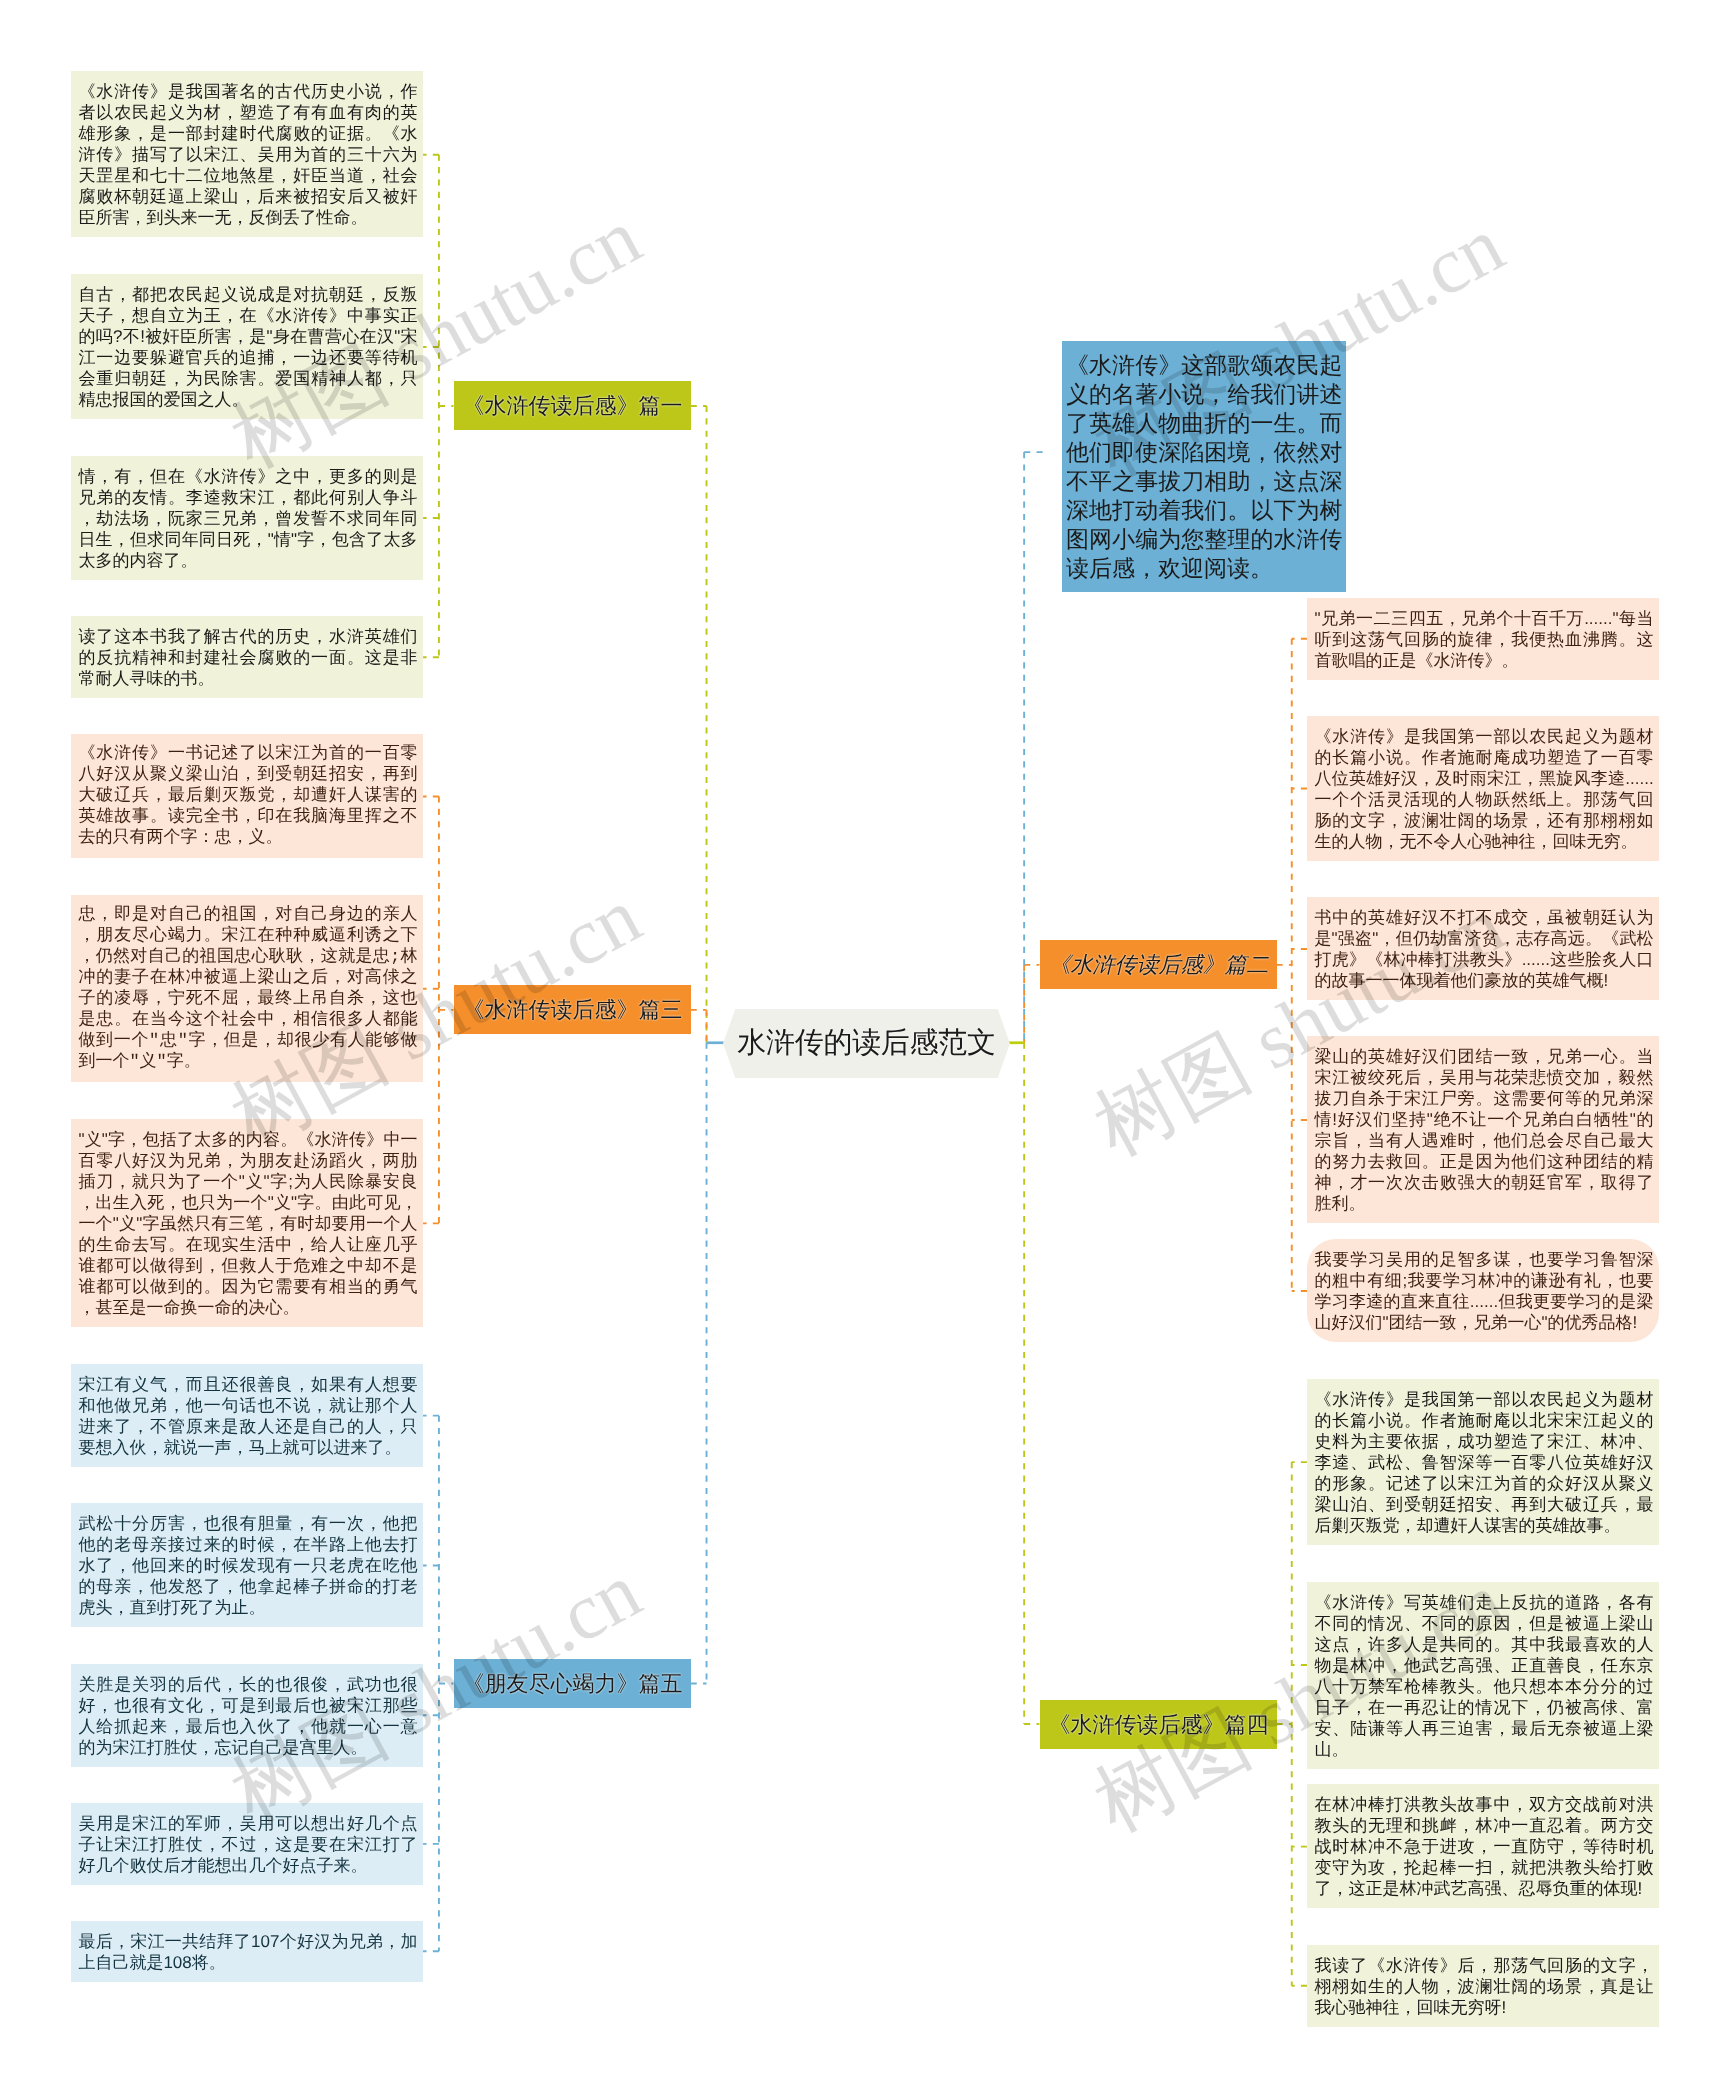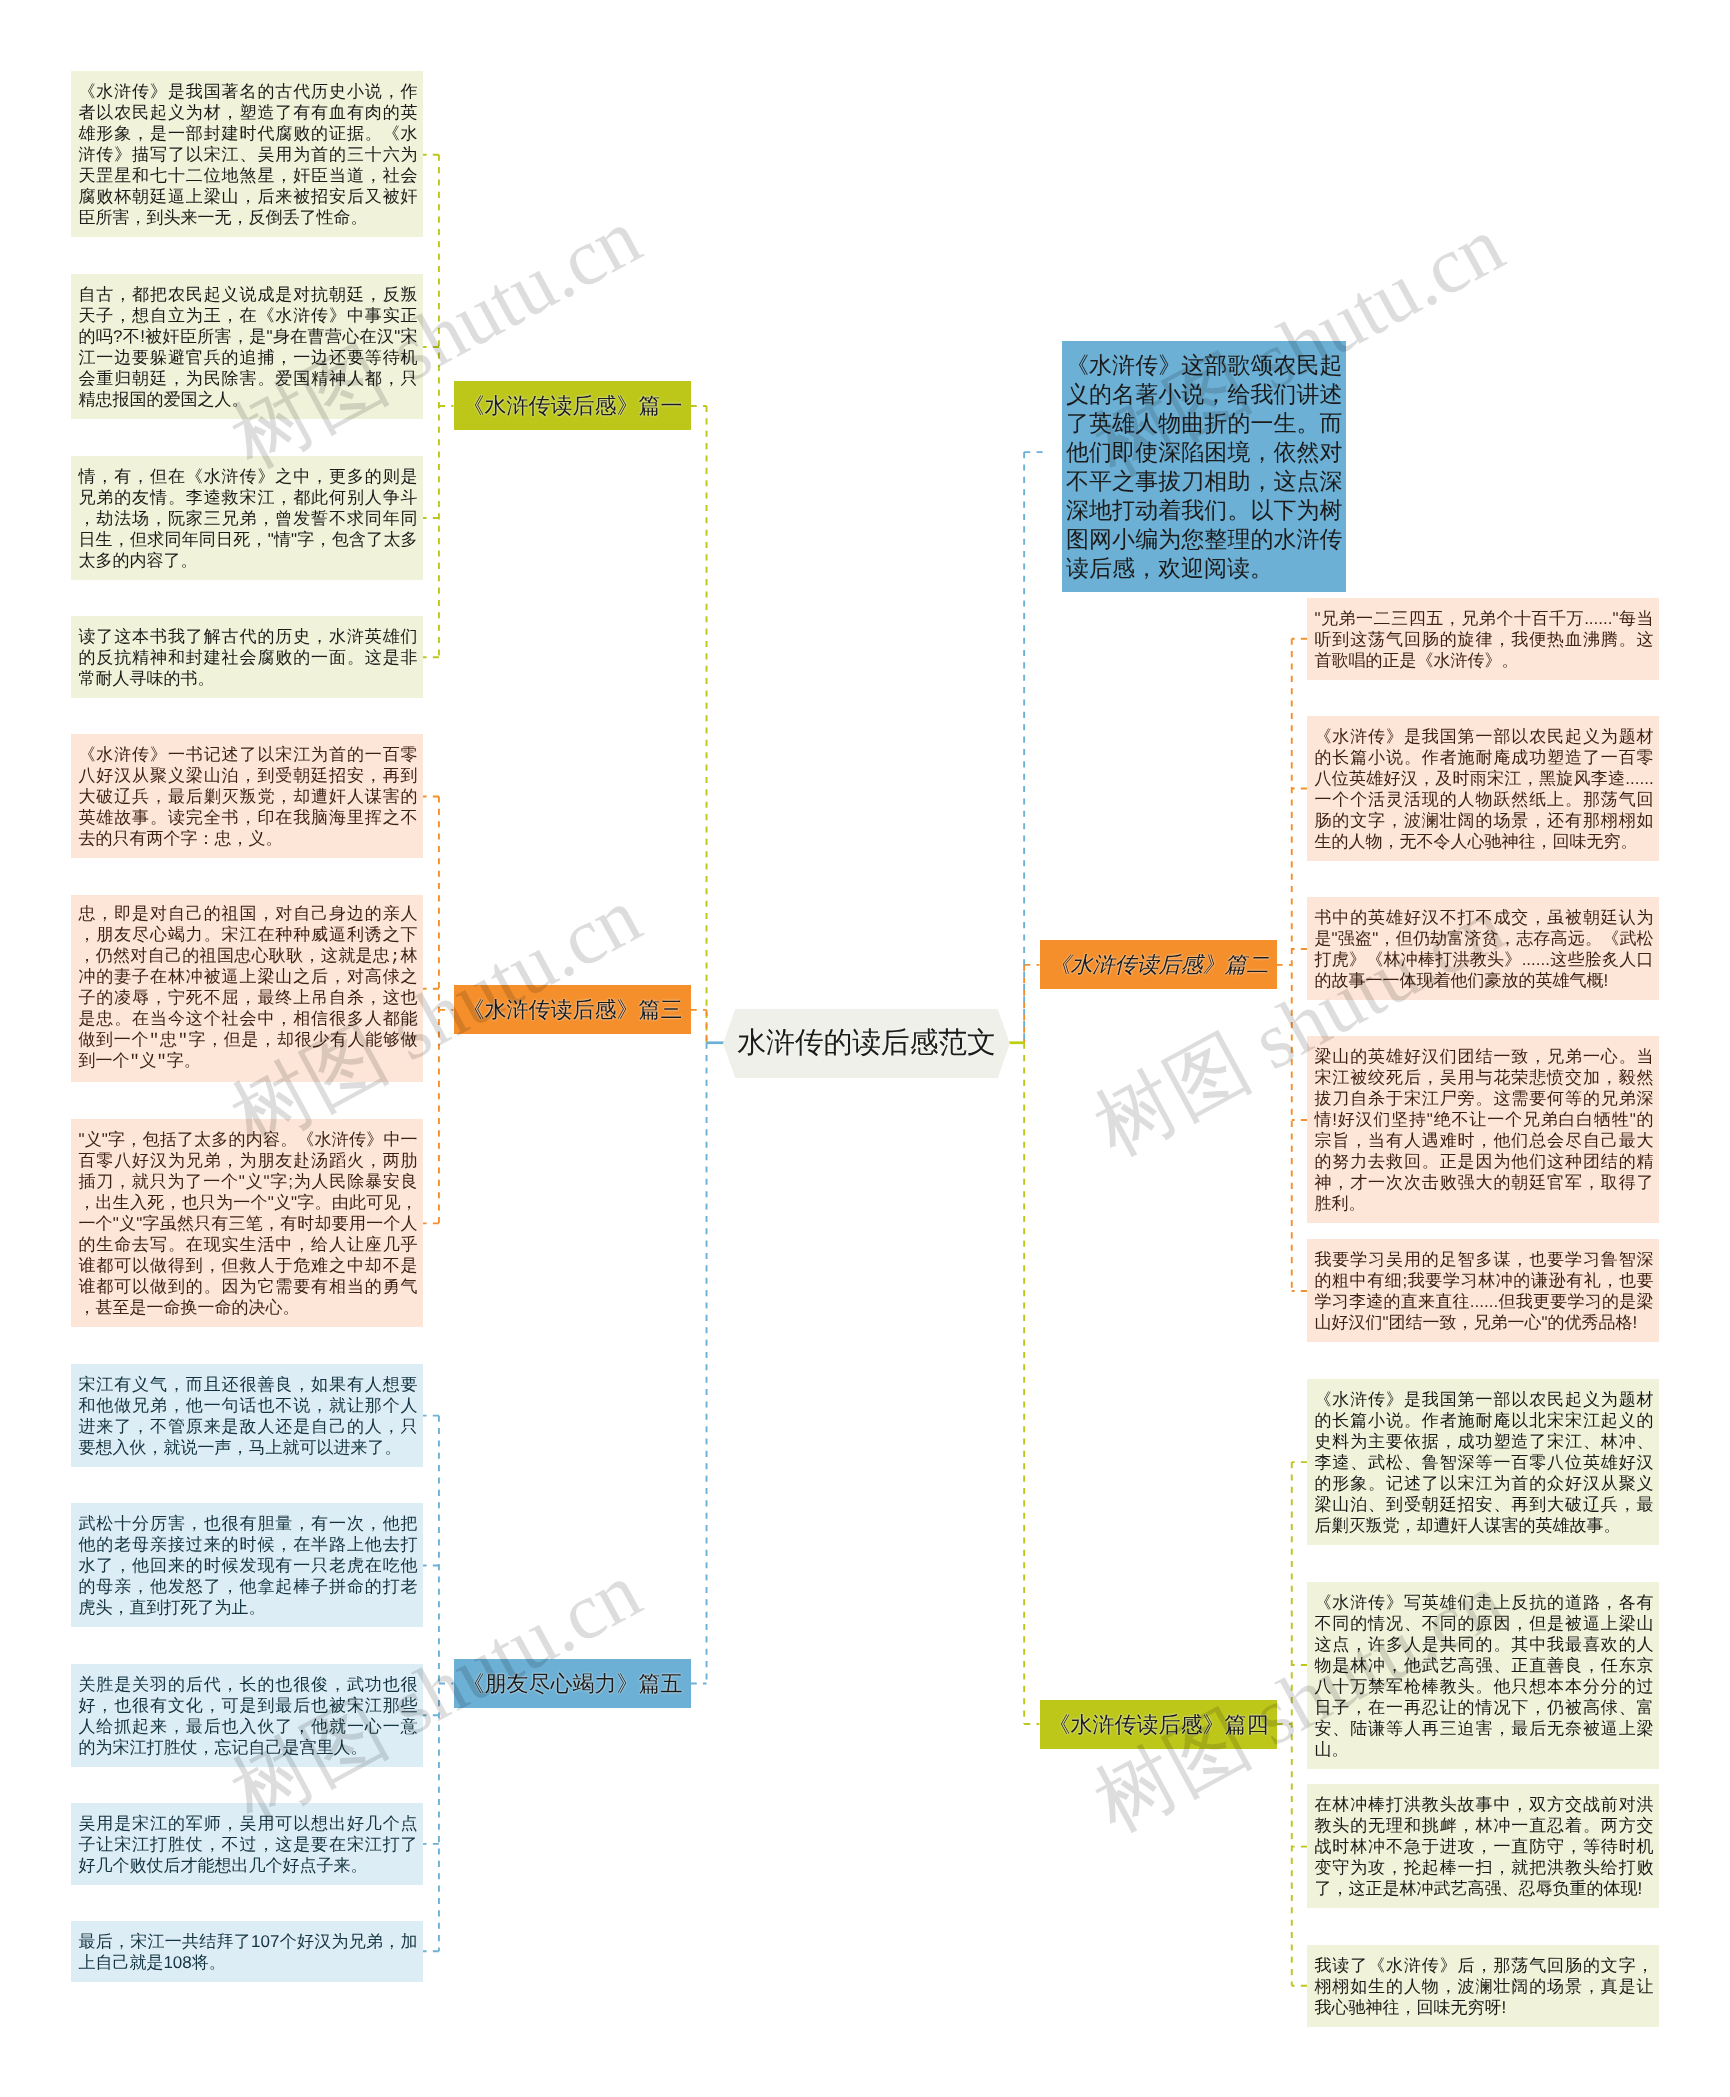--- a/index.html
+++ b/index.html
@@ -95,33 +95,33 @@
 <line x1="1515.5" y1="1543.0" x2="1515.5" y2="2551.0" stroke="#bdc71a" stroke-width="2.8" stroke-dasharray="9 9.3"></line>
 <line x1="1491.0" y1="1543.0" x2="1515.5" y2="1543.0" stroke="#bccf08" stroke-width="4"></line>
 <line x1="1515.5" y1="669.0" x2="1515.5" y2="1543.0" stroke="#6cb0d5" stroke-width="2.8" stroke-dasharray="9 9.3"></line>
 <line x1="1515.5" y1="669.0" x2="1548.0" y2="669.0" stroke="#6cb0d5" stroke-width="2.8" stroke-dasharray="9 9.3"></line>
 </svg>
 <div>
   <div class="leaf" style="left:71px;top:71px;background:#f0f2d9;color:#1a1a18;">《水浒传》是我国著名的古代历史小说，作者以农民起义为材，塑造了有有血有肉的英雄形象，是一部封建时代腐败的证据。《水浒传》描写了以宋江、吴用为首的三十六为天罡星和七十二位地煞星，奸臣当道，社会腐败杯朝廷逼上梁山，后来被招安后又被奸臣所害，到头来一无，反倒丢了性命。</div>
   <div class="leaf" style="left:71px;top:274px;background:#f0f2d9;color:#1a1a18;">自古，都把农民起义说成是对抗朝廷，反叛天子，想自立为王，在《水浒传》中事实正的吗?不!被奸臣所害，是"身在曹营心在汉"宋江一边要躲避官兵的追捕，一边还要等待机会重归朝廷，为民除害。爱国精神人都，只精忠报国的爱国之人。</div>
   <div class="leaf" style="left:71px;top:456px;background:#f0f2d9;color:#1a1a18;">情，有，但在《水浒传》之中，更多的则是兄弟的友情。李逵救宋江，都此何别人争斗，劫法场，阮家三兄弟，曾发誓不求同年同日生，但求同年同日死，"情"字，包含了太多太多的内容了。</div>
   <div class="leaf" style="left:71px;top:616px;background:#f0f2d9;color:#1a1a18;">读了这本书我了解古代的历史，水浒英雄们的反抗精神和封建社会腐败的一面。这是非常耐人寻味的书。</div>
-  <div class="leaf" style="left:71px;top:734px;background:#fde5d7;color:#3b1f0f;">《水浒传》一书记述了以宋江为首的一百零八好汉从聚义梁山泊，到受朝廷招安，再到大破辽兵，最后剿灭叛党，却遭奸人谋害的英雄故事。读完全书，印在我脑海里挥之不去的只有两个字：忠，义。</div>
+  <div class="leaf" style="left:71px;top:734px;background:#fde5d7;color:#3b1f0f;font-family:Liberation Mono, monospace;">《水浒传》一书记述了以宋江为首的一百零八好汉从聚义梁山泊，到受朝廷招安，再到大破辽兵，最后剿灭叛党，却遭奸人谋害的英雄故事。读完全书，印在我脑海里挥之不去的只有两个字：忠，义。</div>
   <div class="leaf" style="left:71px;top:895px;background:#fde5d7;color:#3b1f0f;font-family:Liberation Mono, monospace;">忠，即是对自己的祖国，对自己身边的亲人，朋友尽心竭力。宋江在种种威逼利诱之下，仍然对自己的祖国忠心耿耿，这就是忠;林冲的妻子在林冲被逼上梁山之后，对高俅之子的凌辱，宁死不屈，最终上吊自杀，这也是忠。在当今这个社会中，相信很多人都能做到一个"忠"字，但是，却很少有人能够做到一个"义"字。</div>
   <div class="leaf" style="left:71px;top:1119px;background:#fde5d7;color:#3b1f0f;">"义"字，包括了太多的内容。《水浒传》中一百零八好汉为兄弟，为朋友赴汤蹈火，两肋插刀，就只为了一个"义"字;为人民除暴安良，出生入死，也只为一个"义"字。由此可见，一个"义"字虽然只有三笔，有时却要用一个人的生命去写。在现实生活中，给人让座几乎谁都可以做得到，但救人于危难之中却不是谁都可以做到的。因为它需要有相当的勇气，甚至是一命换一命的决心。</div>
   <div class="leaf" style="left:71px;top:1364px;background:#ddedf6;color:#12333f;">宋江有义气，而且还很善良，如果有人想要和他做兄弟，他一句话也不说，就让那个人进来了，不管原来是敌人还是自己的人，只要想入伙，就说一声，马上就可以进来了。</div>
   <div class="leaf" style="left:71px;top:1503px;background:#ddedf6;color:#12333f;">武松十分厉害，也很有胆量，有一次，他把他的老母亲接过来的时候，在半路上他去打水了，他回来的时候发现有一只老虎在吃他的母亲，他发怒了，他拿起棒子拼命的打老虎头，直到打死了为止。</div>
   <div class="leaf" style="left:71px;top:1664px;background:#ddedf6;color:#12333f;">关胜是关羽的后代，长的也很俊，武功也很好，也很有文化，可是到最后也被宋江那些人给抓起来，最后也入伙了，他就一心一意的为宋江打胜仗，忘记自己是宫里人。</div>
   <div class="leaf" style="left:71px;top:1803px;background:#ddedf6;color:#12333f;">吴用是宋江的军师，吴用可以想出好几个点子让宋江打胜仗，不过，这是要在宋江打了好几个败仗后才能想出几个好点子来。</div>
   <div class="leaf" style="left:71px;top:1921px;background:#ddedf6;color:#12333f;">最后，宋江一共结拜了107个好汉为兄弟，加上自己就是108将。</div>
   <div class="leaf" style="left:1307px;top:598px;background:#fde5d7;color:#3b1f0f;">"兄弟一二三四五，兄弟个十百千万......"每当听到这荡气回肠的旋律，我便热血沸腾。这首歌唱的正是《水浒传》。</div>
   <div class="leaf" style="left:1307px;top:716px;background:#fde5d7;color:#3b1f0f;">《水浒传》是我国第一部以农民起义为题材的长篇小说。作者施耐庵成功塑造了一百零八位英雄好汉，及时雨宋江，黑旋风李逵......一个个活灵活现的人物跃然纸上。那荡气回肠的文字，波澜壮阔的场景，还有那栩栩如生的人物，无不令人心驰神往，回味无穷。</div>
   <div class="leaf" style="left:1307px;top:897px;background:#fde5d7;color:#3b1f0f;">书中的英雄好汉不打不成交，虽被朝廷认为是"强盗"，但仍劫富济贫，志存高远。《武松打虎》《林冲棒打洪教头》......这些脍炙人口的故事一一体现着他们豪放的英雄气概!</div>
   <div class="leaf" style="left:1307px;top:1036px;background:#fde5d7;color:#3b1f0f;">梁山的英雄好汉们团结一致，兄弟一心。当宋江被绞死后，吴用与花荣悲愤交加，毅然拔刀自杀于宋江尸旁。这需要何等的兄弟深情!好汉们坚持"绝不让一个兄弟白白牺牲"的宗旨，当有人遇难时，他们总会尽自己最大的努力去救回。正是因为他们这种团结的精神，才一次次击败强大的朝廷官军，取得了胜利。</div>
-  <div class="leaf" style="left:1307px;top:1239px;background:#fde5d7;color:#3b1f0f;">我要学习吴用的足智多谋，也要学习鲁智深的粗中有细;我要学习林冲的谦逊有礼，也要学习李逵的直来直往......但我更要学习的是梁山好汉们"团结一致，兄弟一心"的优秀品格!</div>
+  <div class="leaf" style="left:1307px;top:1239px;background:#fde5d7;color:#3b1f0f;border-radius:29px;">我要学习吴用的足智多谋，也要学习鲁智深的粗中有细;我要学习林冲的谦逊有礼，也要学习李逵的直来直往......但我更要学习的是梁山好汉们"团结一致，兄弟一心"的优秀品格!</div>
   <div class="leaf" style="left:1307px;top:1379px;background:#f0f2d9;color:#1a1a18;">《水浒传》是我国第一部以农民起义为题材的长篇小说。作者施耐庵以北宋宋江起义的史料为主要依据，成功塑造了宋江、林冲、李逵、武松、鲁智深等一百零八位英雄好汉的形象。记述了以宋江为首的众好汉从聚义梁山泊、到受朝廷招安、再到大破辽兵，最后剿灭叛党，却遭奸人谋害的英雄故事。</div>
   <div class="leaf" style="left:1307px;top:1582px;background:#f0f2d9;color:#1a1a18;">《水浒传》写英雄们走上反抗的道路，各有不同的情况、不同的原因，但是被逼上梁山这点，许多人是共同的。其中我最喜欢的人物是林冲，他武艺高强、正直善良，任东京八十万禁军枪棒教头。他只想本本分分的过日子，在一再忍让的情况下，仍被高俅、富安、陆谦等人再三迫害，最后无奈被逼上梁山。</div>
   <div class="leaf" style="left:1307px;top:1784px;background:#f0f2d9;color:#1a1a18;">在林冲棒打洪教头故事中，双方交战前对洪教头的无理和挑衅，林冲一直忍着。两方交战时林冲不急于进攻，一直防守，等待时机变守为攻，抡起棒一扫，就把洪教头给打败了，这正是林冲武艺高强、忍辱负重的体现!</div>
   <div class="leaf" style="left:1307px;top:1945px;background:#f0f2d9;color:#1a1a18;">我读了《水浒传》后，那荡气回肠的文字，栩栩如生的人物，波澜壮阔的场景，真是让我心驰神往，回味无穷呀!</div>
 </div>
 <div class="intro" style="left:1046px;top:341px;background:#6cb0d5;">《水浒传》这部歌颂农民起义的名著小说，给我们讲述了英雄人物曲折的一生。而他们即使深陷困境，依然对不平之事拔刀相助，这点深深地打动着我们。以下为树图网小编为您整理的水浒传读后感，欢迎阅读。</div>
 <div>
   <div class="branch" style="left:454px;top:381px;background:#bdc71a;">《水浒传读后感》篇一</div>
   <div class="branch" style="left:454px;top:985px;background:#f58f2b;">《水浒传读后感》篇三</div>
   <div class="branch" style="left:454px;top:1659px;background:#6cb0d5;">《朋友尽心竭力》篇五</div>

